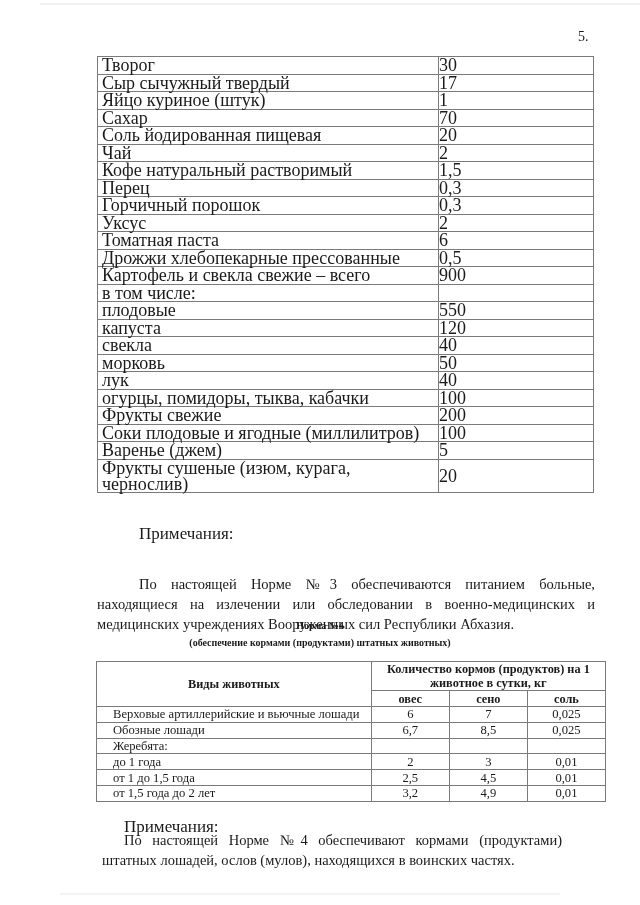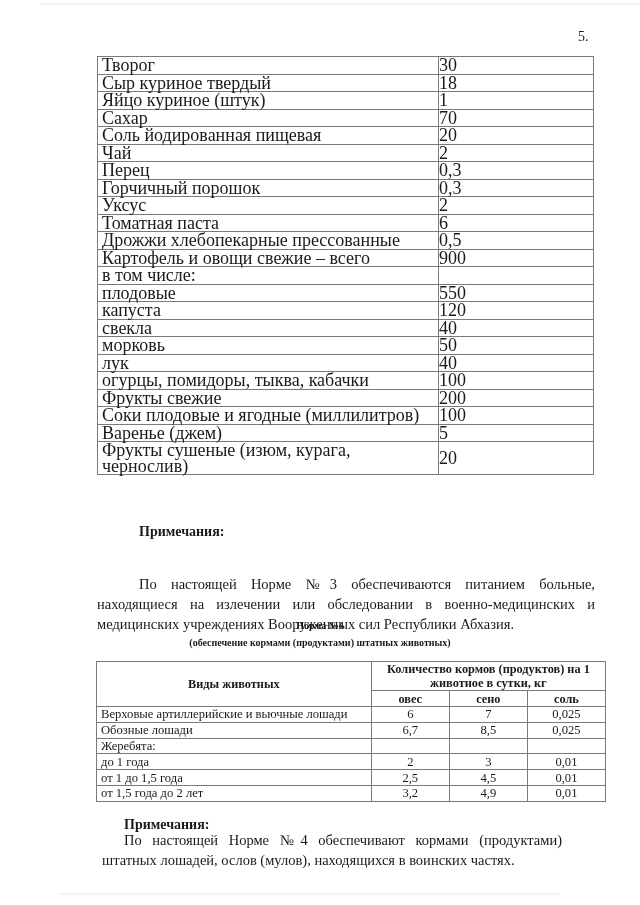--- a/index.html
+++ b/index.html
@@ -10,89 +10,93 @@
   .page-num { position:absolute; left:578px; top:29px; font-size:14px; }
 
   table { border-collapse:collapse; position:absolute; }
   td, th { border:1px solid #7a7a7a; padding:0; }
 
   #t1 { left:97px; top:56px; width:497px; font-size:18px; }
   #t1 td { height:16.5px; line-height:16px; }
   #t1 td.name { width:336px; padding-left:4px; }
   #t1 td.val { }
 
-  .note-title { position:absolute; font-weight:bold; font-size:14px; }
+  .note-title { position:absolute; font-weight:normal; font-size:17px; }
   .para { position:absolute; font-size:14.5px; line-height:19.8px; text-align:justify; }
   .para .indent { display:inline-block; width:42px; }
 
   .norm-title { position:absolute; left:0; width:640px; text-align:center; font-weight:bold; font-size:10px; }
 
   #t2 { left:96px; top:661px; width:510px; font-size:12.6px; }
   #t2 th { font-weight:bold; font-size:12.3px; line-height:14px;margin-left:7px; }
   #t2 th.species { width:270px; }
   #t2 th.group { height:28px; }
   #t2 th.sub { height:15px; width:76px; }
   #t2 td { height:14.8px; line-height:14px; }
-  #t2 td.name { padding-left:4px; }
+  #t2 td.name { padding-left:16px; }
   #t2 td.val { text-align:center; }
 </style>
 </head>
 <body>
 
 <div class="topline"></div>
 <div class="page-num">5.</div>
 
 <table id="t1">
   <tbody id="t1-body">
       <tr>
         <td class="name">Творог</td>
         <td class="val">30</td>
       </tr>
       <tr>
-        <td class="name">Сыр куриное твердый</td>
-        <td class="val">18</td>
+        <td class="name">Сыр сычужный твердый</td>
+        <td class="val">17</td>
       </tr>
       <tr>
         <td class="name">Яйцо куриное (штук)</td>
         <td class="val">1</td>
       </tr>
       <tr>
         <td class="name">Сахар</td>
         <td class="val">70</td>
       </tr>
       <tr>
         <td class="name">Соль йодированная пищевая</td>
         <td class="val">20</td>
       </tr>
       <tr>
         <td class="name">Чай</td>
         <td class="val">2</td>
       </tr>
       <tr>
+        <td class="name">Кофе натуральный растворимый</td>
+        <td class="val">1,5</td>
+      </tr>
+      <tr>
         <td class="name">Перец</td>
         <td class="val">0,3</td>
       </tr>
       <tr>
         <td class="name">Горчичный порошок</td>
         <td class="val">0,3</td>
       </tr>
       <tr>
         <td class="name">Уксус</td>
         <td class="val">2</td>
       </tr>
       <tr>
         <td class="name">Томатная паста</td>
         <td class="val">6</td>
       </tr>
       <tr>
         <td class="name">Дрожжи хлебопекарные прессованные</td>
         <td class="val">0,5</td>
       </tr>
       <tr>
-        <td class="name">Картофель и овощи свежие – всего</td>
+        <td class="name">Картофель и свекла свежие – всего</td>
         <td class="val">900</td>
       </tr>
       <tr>
         <td class="name">в том числе:</td>
         <td class="val"></td>
       </tr>
       <tr>
         <td class="name">плодовые</td>
         <td class="val">550</td>
       </tr>

